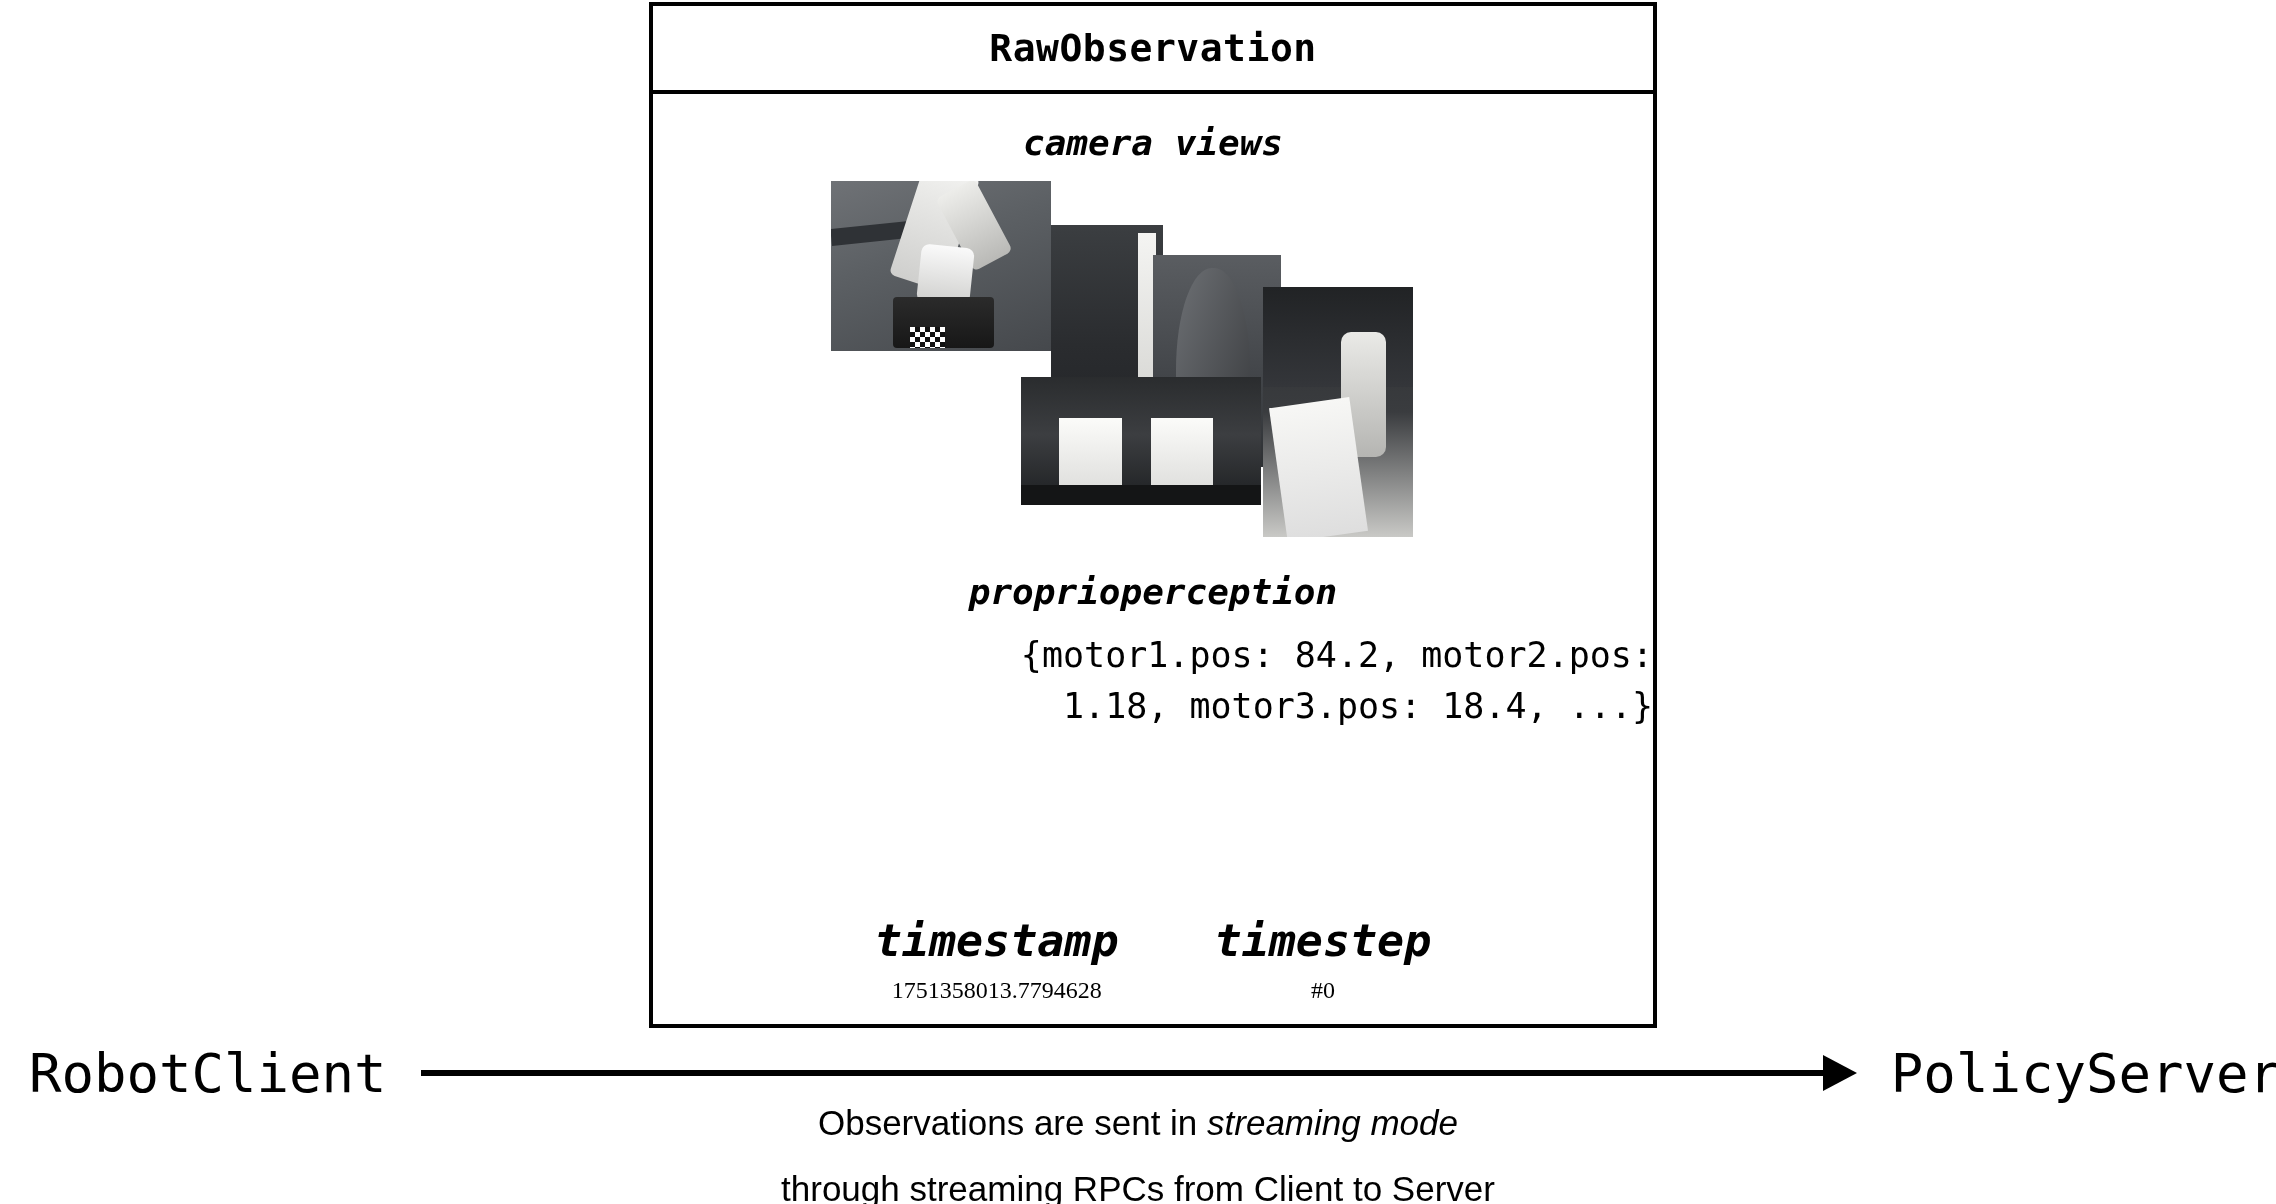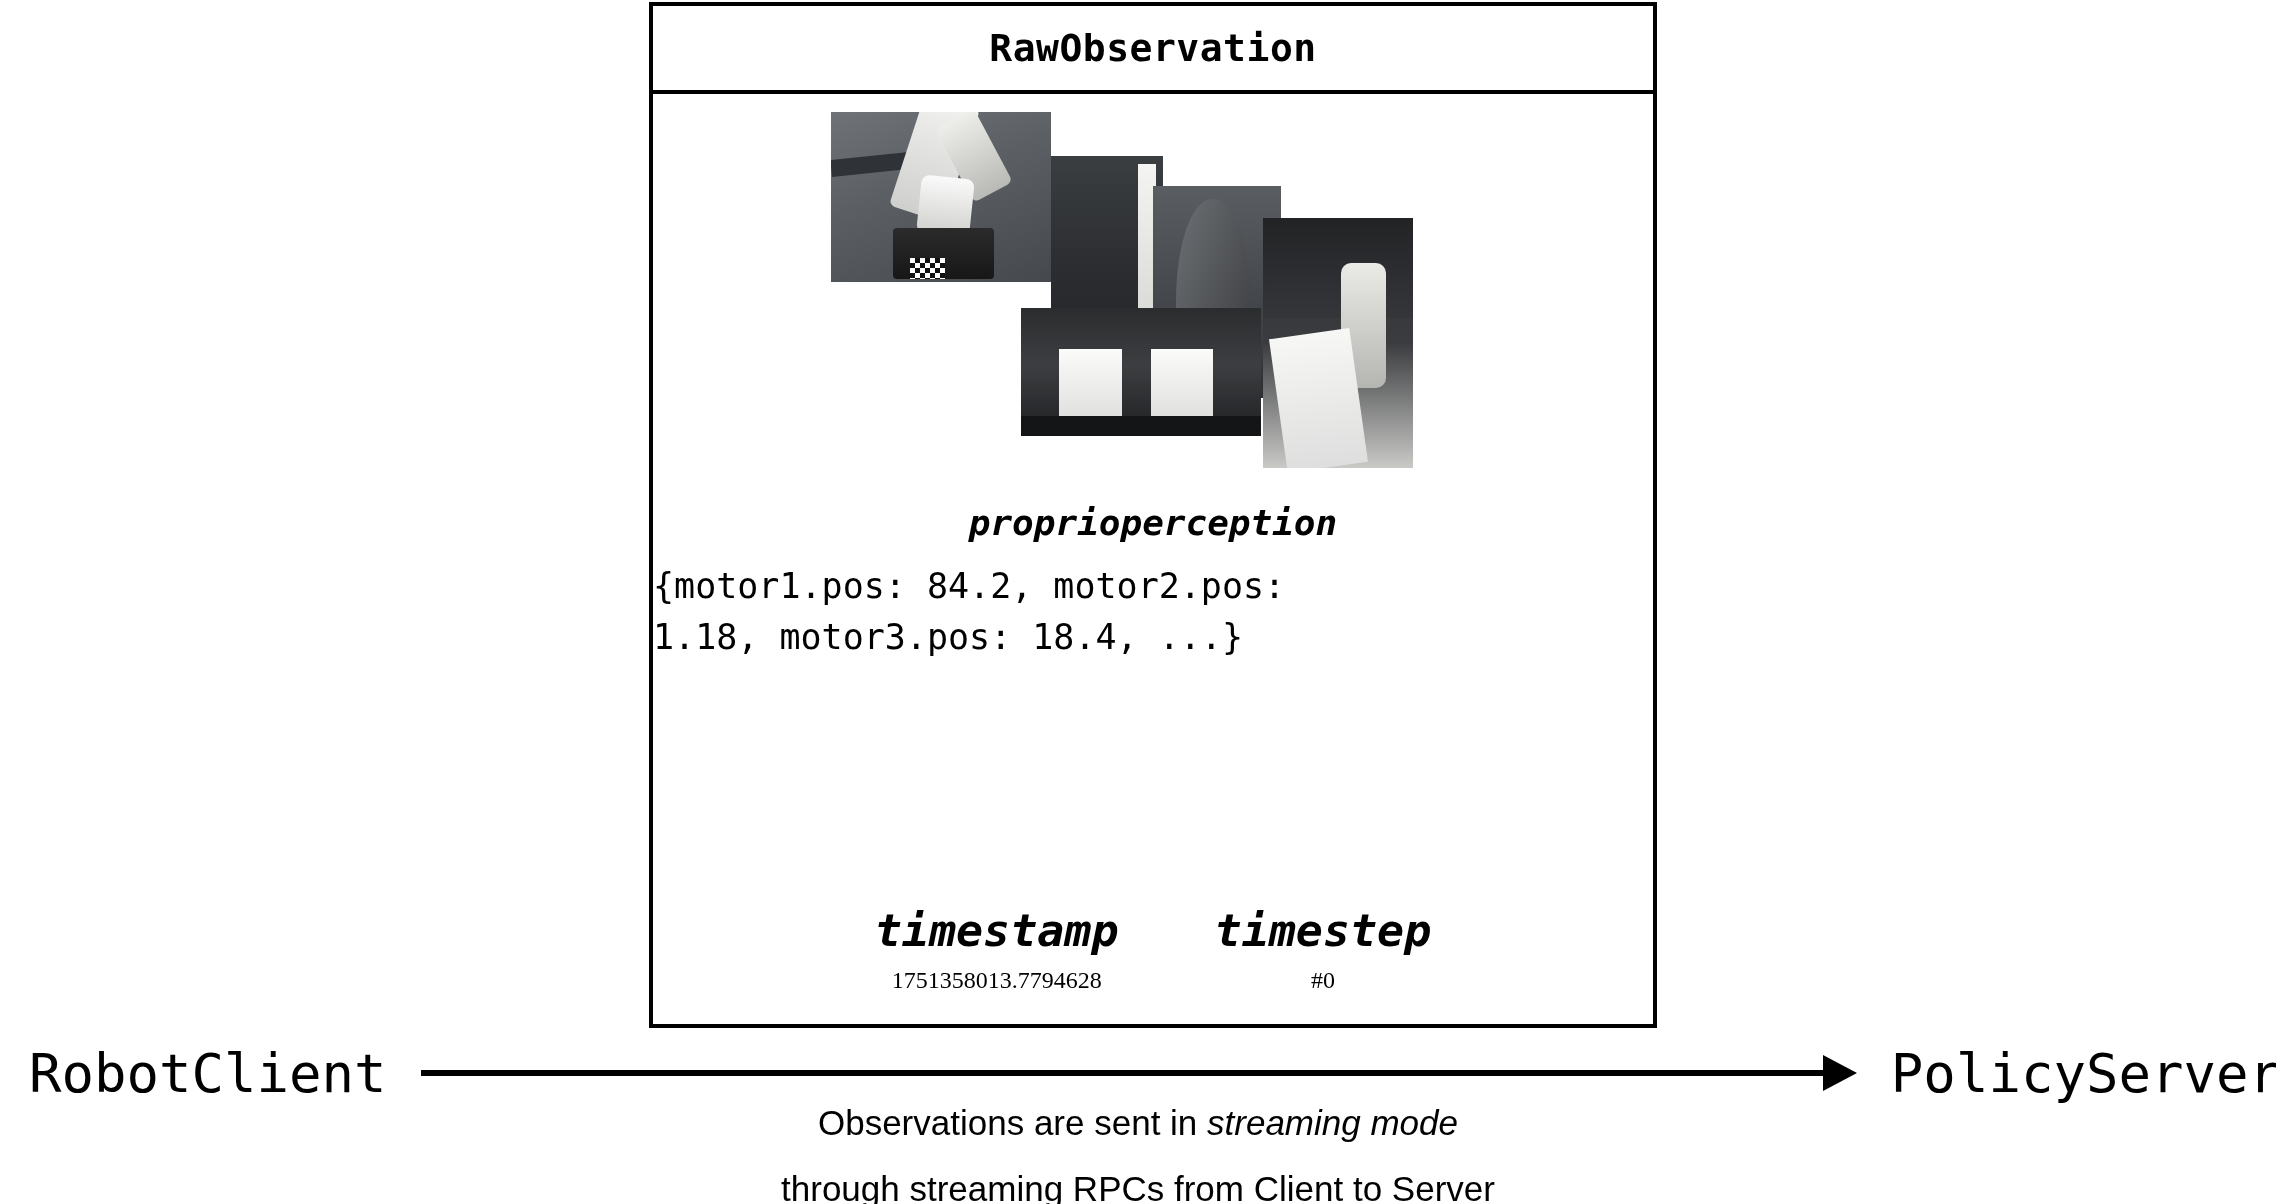--- a/index.html
+++ b/index.html
@@ -190,21 +190,21 @@
   .cam-e .shadow {
     position: absolute; left: 0; bottom: 0;
     width: 100%; height: 16%;
     background: #141516;
   }
 
   .proprio-label { margin-top: 30px; }
 
   .proprio-value {
     margin-top: 18px;
-    text-align: left;
+    text-align: right;
     font-family: "DejaVu Sans Mono", "Liberation Mono", monospace;
     font-size: 35px;
     line-height: 1.45;
   }
 
   .meta-row {
     position: absolute;
     left: 0;
     right: 0;
     bottom: 52px;
@@ -282,20 +282,21 @@
 </style>
 </head>
 <body>
 
 <div class="obs-card">
 
   <div class="obs-title">RawObservation</div>
 
   <div class="obs-body">
 
+    <div class="section-label camera-label">camera views</div>
 
     <div class="camera-collage">
       <div class="cam cam-a">
         <div class="darkbar"></div>
         <div class="arm1"></div>
         <div class="arm2"></div>
         <div class="joint"></div>
         <div class="base"></div>
         <div class="checker"></div>
       </div>

